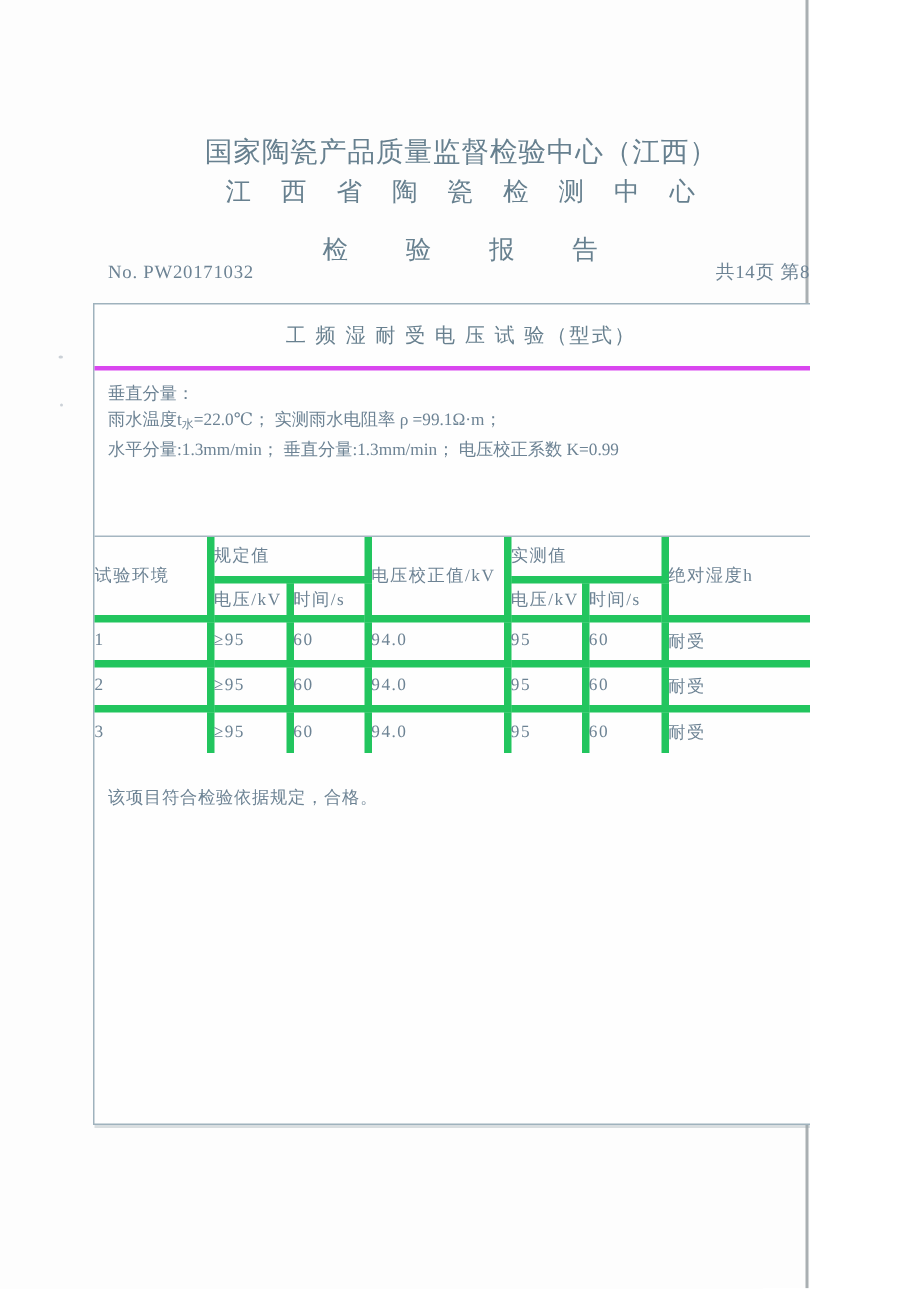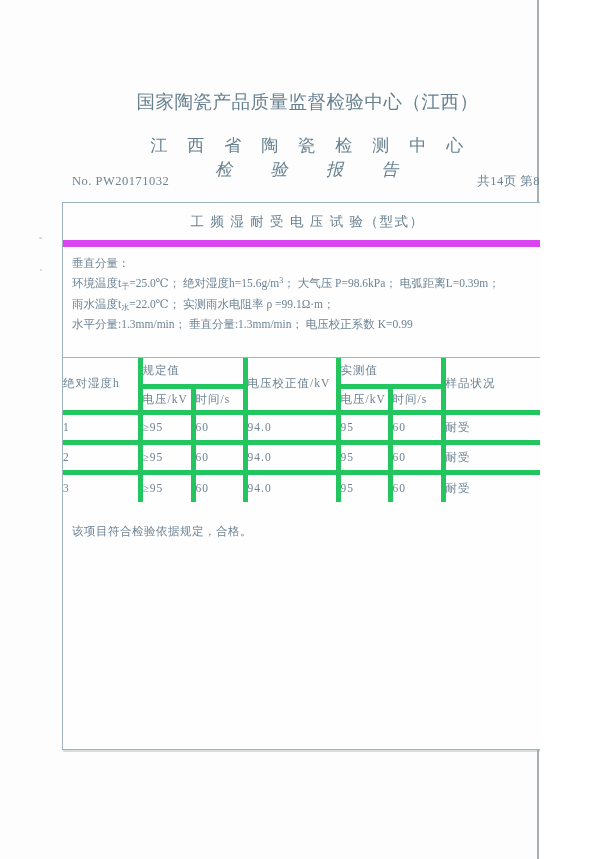--- a/index.html
+++ b/index.html
@@ -46,33 +46,32 @@
     text-align: center;
     color: #67808f;
   }
   .org-title {
     font-size: 18.5px;
     line-height: 24px;
     letter-spacing: 0.5px;
     white-space: nowrap;
   }
   .center-title {
-    margin-top: 20px;
+    margin-top: 2px;
     font-size: 17px;
     line-height: 23px;
     letter-spacing: 1.5px;
     white-space: nowrap;
   }
   .report-type {
-    margin-top: 1px;
+    margin-top: 16px;
     font-size: 17px;
     line-height: 23px;
     letter-spacing: 1.5px;
     white-space: nowrap;
-    font-style: italic;
   }
   .no-row {
     position: absolute;
     left: 62px;
     top: 173px;
     width: 491px;
     display: flex;
     justify-content: space-between;
     align-items: baseline;
     font-size: 12.5px;
@@ -89,21 +88,21 @@
     width: 491px;
     height: 548px;
     box-sizing: border-box;
     border: 1px solid #9fb2bd;
     background: #fefefe;
     box-shadow: 1px 2px 0 rgba(150, 162, 168, 0.35);
   }
   .test-title {
     height: 44px;
     box-sizing: border-box;
-    border-bottom: 7px solid #d946ef;
+    border-bottom: 3px solid #d946ef;
     display: flex;
     align-items: center;
     justify-content: center;
     font-size: 13.5px;
     letter-spacing: 1.5px;
     color: #68808f;
     white-space: nowrap;
   }
   .env-section {
     height: 111px;
@@ -173,42 +172,41 @@
     <span class="report-no">No. PW20171032</span>
     <span class="page-info">共14页 第8页</span>
   </div>
 
   <div class="report-box">
 
     <div class="test-title">工 频 湿 耐 受 电 压 试 验（型式）</div>
 
     <div class="env-section">
       <div class="env-line">垂直分量：</div>
-      <div class="env-line"><span>环境温度t</span><sub>干</sub><span>=25.0℃； 绝对湿度h=15.6g/m</span><sup>3</sup><span>； 大气压 P=98.6kPa； 电弧距离L=0.39m；</span></div>
       <div class="env-line"><span>雨水温度t</span><sub>水</sub><span>=22.0℃； 实测雨水电阻率 ρ =99.1Ω·m；</span></div>
       <div class="env-line">水平分量:1.3mm/min； 垂直分量:1.3mm/min； 电压校正系数 K=0.99</div>
     </div>
 
     <table class="results">
       <colgroup>
         <col style="width:77px">
         <col style="width:53px">
         <col style="width:52px">
         <col style="width:93px">
         <col style="width:52px">
         <col style="width:53px">
         <col>
       </colgroup>
       <tbody>
         <tr class="hrow1">
-          <th rowspan="2">绝对湿度h</th>
+          <th rowspan="2">试验环境</th>
           <th colspan="2">规定值</th>
           <th rowspan="2">电压校正值/kV</th>
           <th colspan="2">实测值</th>
-          <th rowspan="2">样品状况</th>
+          <th rowspan="2">绝对湿度h</th>
         </tr>
         <tr class="hrow2">
           <th>电压/kV</th>
           <th>时间/s</th>
           <th>电压/kV</th>
           <th>时间/s</th>
         </tr>
         <tr class="drow">
           <td>1</td>
           <td>≥95</td>

